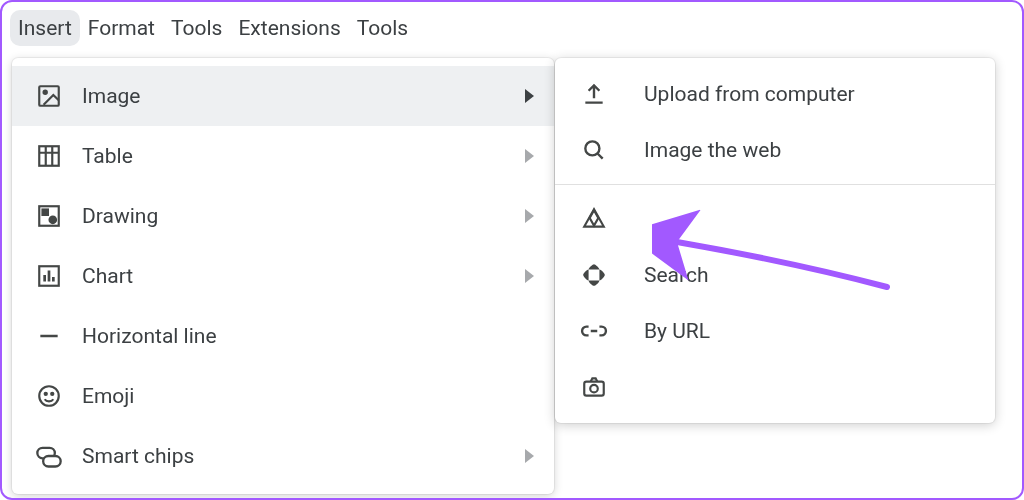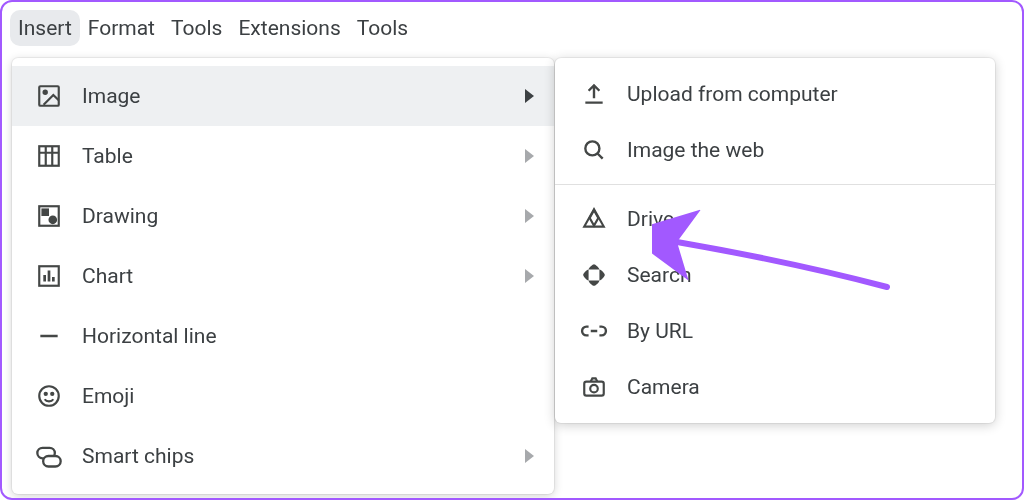--- a/index.html
+++ b/index.html
@@ -80,21 +80,21 @@
   .submenu {
     position: absolute;
     top: 56px;
     left: 553px;
     width: 440px;
     background: #fff;
     border-radius: 6px;
     box-shadow: 0 2px 12px rgba(0,0,0,0.2), 0 0 0 1px rgba(0,0,0,0.05);
     padding: 8px 0;
   }
-  .submenu .menu-item { height: 56px; padding-left: 24px; }
+  .submenu .menu-item { height: 56px; padding-left: 24px; gap: 17px; }
   .divider {
     height: 1px;
     background: #e0e0e0;
     margin: 6px 0;
   }
   .annotation-arrow {
     position: absolute;
     pointer-events: none;
     top: 200px;
     left: 650px;
@@ -217,21 +217,20 @@
 
   <div class="divider"></div>
 
   <div class="menu-item">
     <span class="mi-icon">
       <svg width="26" height="26" viewBox="0 0 24 24" fill="none" stroke="#444746" stroke-width="2">
           <path d="M12 3L3 19h18L12 3z"></path>
           <path d="M8 11l4 7 4-7-4-7-4 7z"></path>
         </svg>
     </span>
-    <span class="mi-label">Drive</span>
   </div>
 
   <div class="menu-item">
     <span class="mi-icon">
       <svg width="26" height="26" viewBox="0 0 24 24" fill="#444746">
           <path d="M12 2c1 0 5 3 5 5H7c0-2 4-5 5-5zM2 12c0-1 3-5 5-5v10c-2 0-5-4-5-5zM12 22c-1 0-5-3-5-5h10c0 2-4 5-5 5zM22 12c0 1-3 5-5 5V7c2 0 5 4 5 5z"></path>
         </svg>
     </span>
     <span class="mi-label">Search</span>
   </div>
@@ -246,21 +245,20 @@
   </div>
 
   <div class="menu-item">
     <span class="mi-icon">
       <svg width="28" height="26" viewBox="0 0 24 24" fill="none" stroke="#444746" stroke-width="2">
           <rect x="3" y="7" width="18" height="13" rx="2"></rect>
           <circle cx="12" cy="13.5" r="3.5"></circle>
           <path d="M9 7l1.5-3h3L15 7"></path>
         </svg>
     </span>
-    <span class="mi-label">Camera</span>
   </div>
 </div>
 
 <svg class="annotation-arrow" width="260" height="110" viewBox="0 0 260 110">
   <defs>
     <marker id="ah" markerWidth="12" markerHeight="12" refX="3" refY="6" orient="auto">
       <path d="M0 0L12 6L0 12L3 6z" fill="#a259ff"></path>
     </marker>
   </defs>
   <path d="M235 85 Q 140 60 25 40" stroke="#a259ff" stroke-width="6" fill="none" marker-end="url(#ah)" stroke-linecap="round"></path>

